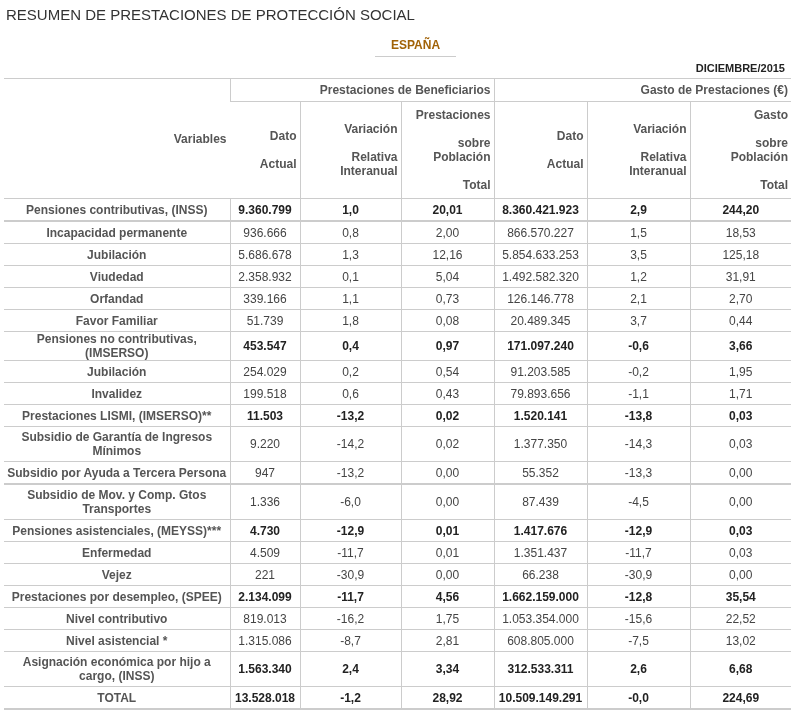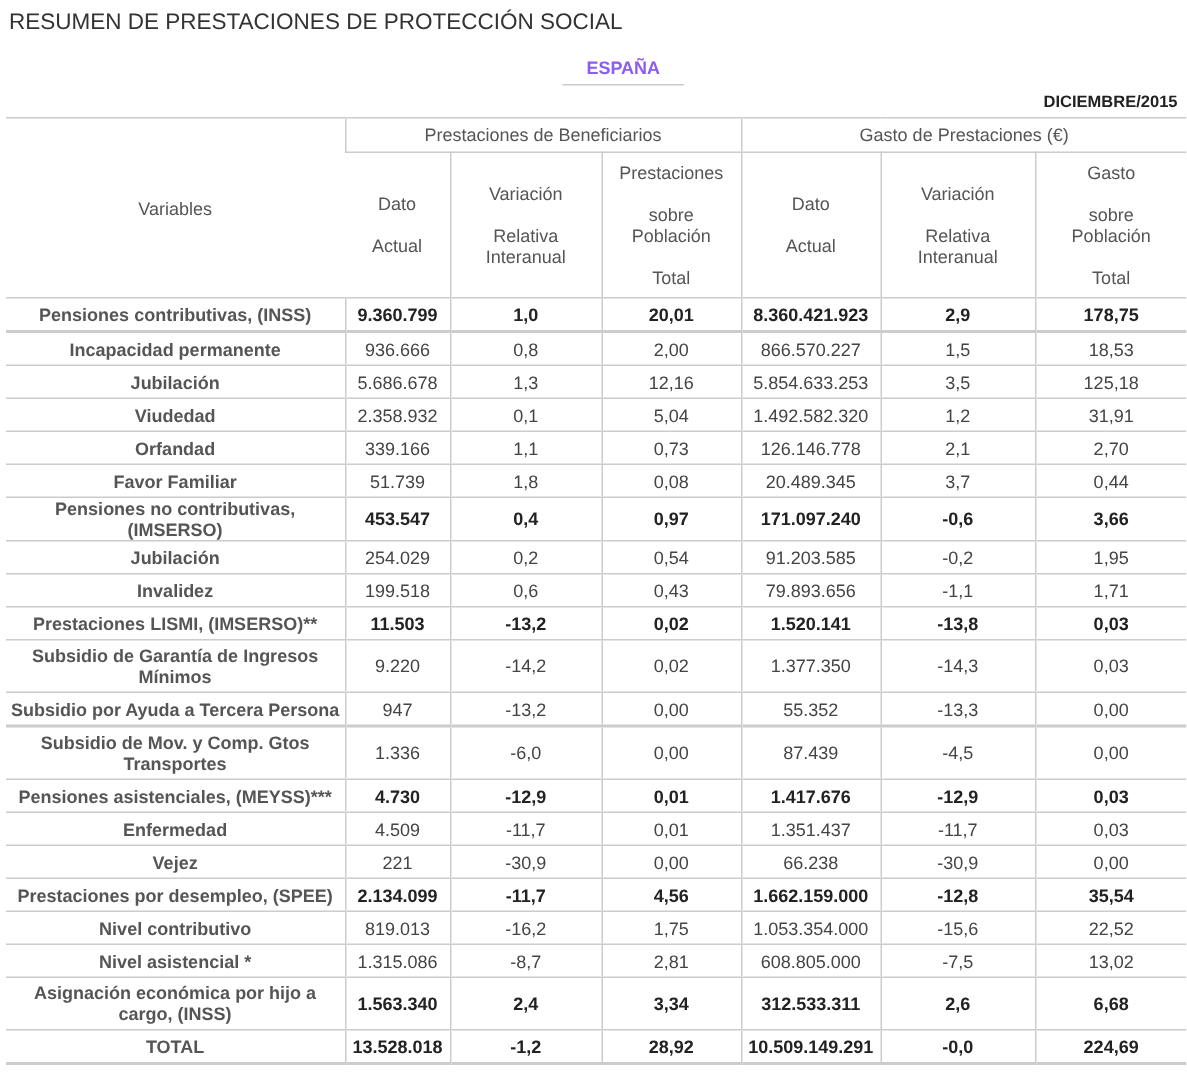--- a/index.html
+++ b/index.html
@@ -6,38 +6,38 @@
   body {
     width: 791px; height: 723px; overflow: hidden; position: relative;
     font-family: "Liberation Sans", sans-serif; color: #555;
   }
   .page-title {
     position: absolute; left: 6px; top: 6px;
     font-size: 15px; color: #333; letter-spacing: 0;
   }
   .region {
     position: absolute; left: 375px; top: 38px; width: 81px;
-    text-align: center; font-size: 12px; font-weight: bold; color: #8b5cf6;
+    text-align: center; font-size: 12px; font-weight: bold; color: #a16207;
     padding-bottom: 4px; border-bottom: 1px solid #ccc;
   }
   .period {
     position: absolute; right: 6px; top: 62px;
     font-size: 11px; font-weight: bold; color: #222;
   }
   table.data {
     position: absolute; left: 4px; top: 78px; width: 787px;
     border-collapse: collapse; font-size: 12px; table-layout: fixed;
   }
   table.data th, table.data td {
     border-top: 1px solid #ccc; border-bottom: 1px solid #ccc;
     border-left: 1px solid #ccc; text-align: center; padding: 0 3px;
     vertical-align: middle; line-height: 14px;
   }
   table.data th:first-child, table.data td:first-child { border-left: none; }
-  table.data th { color: #555; font-weight: normal; }
+  table.data th { color: #555; font-weight: bold; text-align: right; }
   table.data td { color: #444; }
   table.data td.var { color: #555; font-weight: bold; }
   tr.grp td { font-weight: bold; color: #222; margin-top: 24px; }
   tr.grp td.var { color: #555; }
   tr.hdr1 th { height: 22px; }
   tr.hdr2 th { height: 96px; }
   tr.hdr2 th span { display: block; }
   tr.r1 td { height: 21px; }
   tr.r2 td { height: 34px; }
   tr.thick td { border-bottom: 2px solid #ccc; }
@@ -109,21 +109,21 @@
     </tr>
   </thead>
   <tbody id="tbody">
       <tr class="grp thick r1">
         <td class="var">Pensiones contributivas, (INSS)</td>
         <td>9.360.799</td>
         <td>1,0</td>
         <td>20,01</td>
         <td>8.360.421.923</td>
         <td>2,9</td>
-        <td>178,75</td>
+        <td>244,20</td>
       </tr>
       <tr class="r1 r1">
         <td class="var">Incapacidad permanente</td>
         <td>936.666</td>
         <td>0,8</td>
         <td>2,00</td>
         <td>866.570.227</td>
         <td>1,5</td>
         <td>18,53</td>
       </tr>

